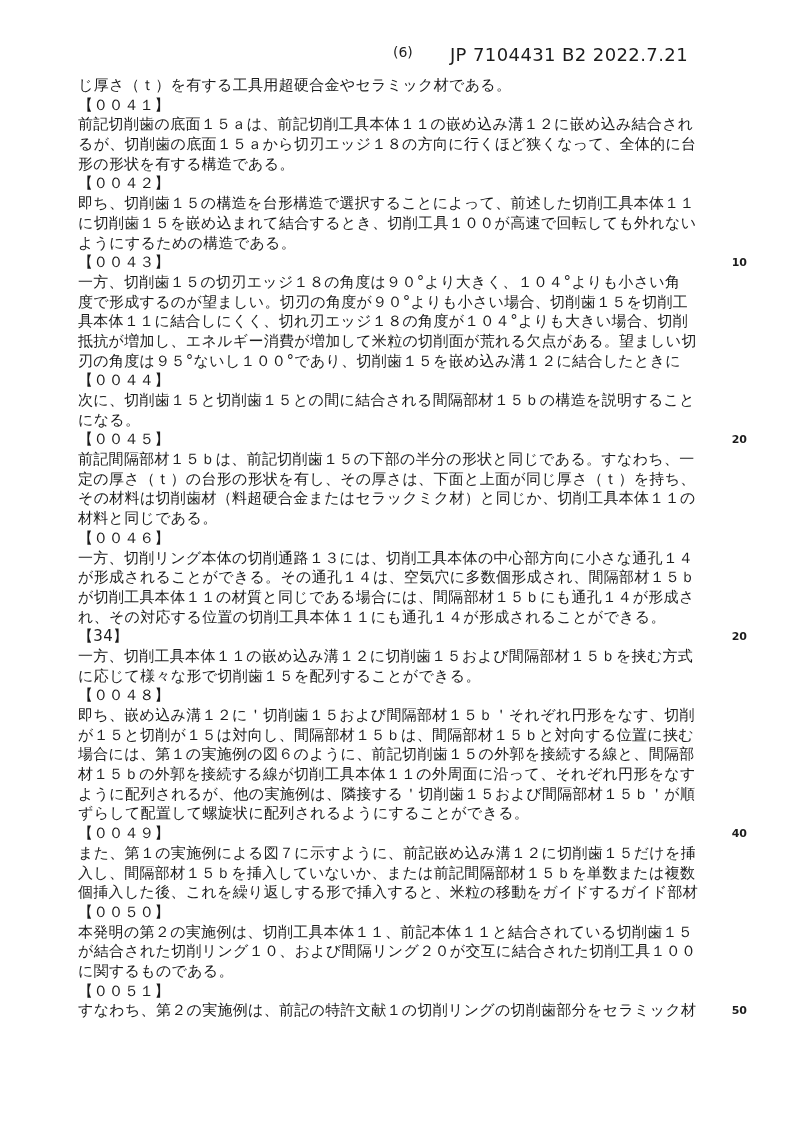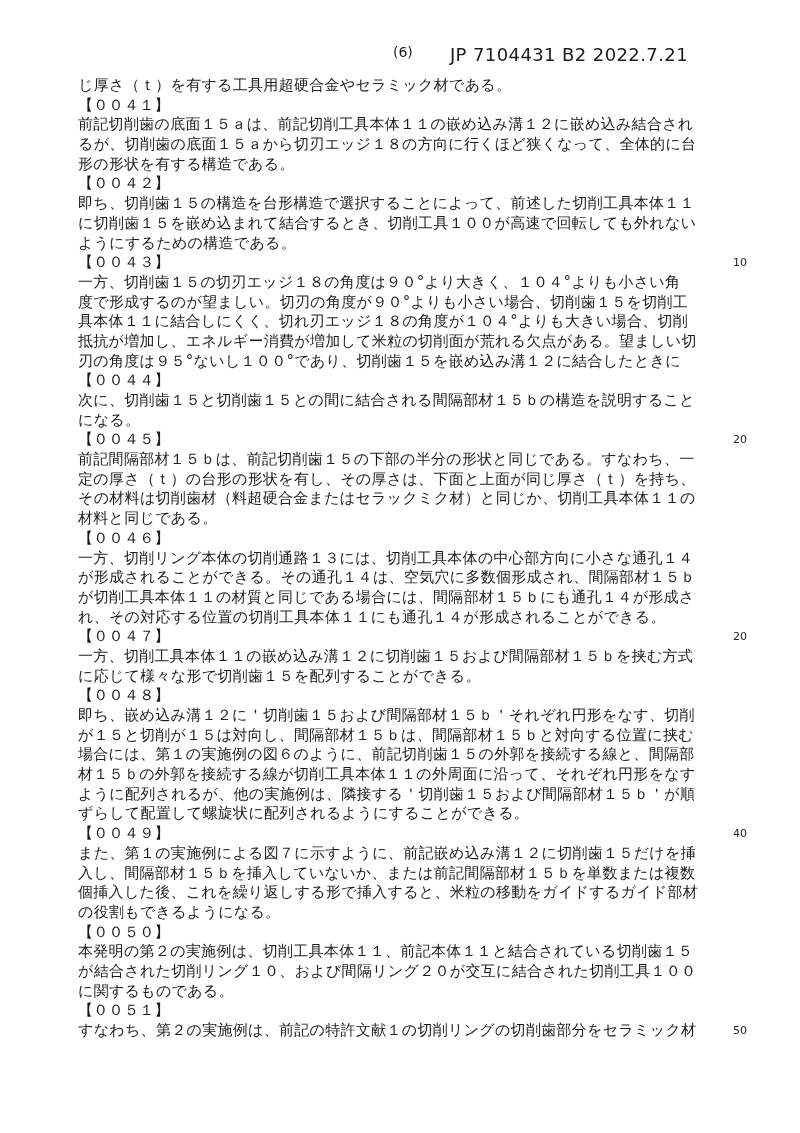--- a/index.html
+++ b/index.html
@@ -47,20 +47,21 @@
   }
   .line-num {
     position: absolute;
     right: 53px;
     top: 0;
     width: 30px;
     text-align: right;
     font-size: 11px;
     line-height: 19.7px;
     color: #1c1c1c;
+    font-weight: bold;
   }
 </style>
 </head>
 <body>
 
 <div class="page">
   <div class="header">
     <span class="page-num">(6)</span>
     <span class="pub-num">JP 7104431 B2 2022.7.21</span>
   </div>
@@ -145,21 +146,21 @@
       <div class="line">
         <span class="line-text">が形成されることができる。その通孔１４は、空気穴に多数個形成され、間隔部材１５ｂ</span>
       </div>
       <div class="line">
         <span class="line-text">が切削工具本体１１の材質と同じである場合には、間隔部材１５ｂにも通孔１４が形成さ</span>
       </div>
       <div class="line">
         <span class="line-text">れ、その対応する位置の切削工具本体１１にも通孔１４が形成されることができる。</span>
       </div>
       <div class="line">
-        <span class="line-text">【００４７】</span>
+        <span class="line-text">【34】</span>
         <span class="line-num">20</span>
       </div>
       <div class="line">
         <span class="line-text">一方、切削工具本体１１の嵌め込み溝１２に切削歯１５および間隔部材１５ｂを挟む方式</span>
       </div>
       <div class="line">
         <span class="line-text">に応じて様々な形で切削歯１５を配列することができる。</span>
       </div>
       <div class="line">
         <span class="line-text">【００４８】</span>
@@ -187,23 +188,20 @@
         <span class="line-num">40</span>
       </div>
       <div class="line">
         <span class="line-text">また、第１の実施例による図７に示すように、前記嵌め込み溝１２に切削歯１５だけを挿</span>
       </div>
       <div class="line">
         <span class="line-text">入し、間隔部材１５ｂを挿入していないか、または前記間隔部材１５ｂを単数または複数</span>
       </div>
       <div class="line">
         <span class="line-text">個挿入した後、これを繰り返しする形で挿入すると、米粒の移動をガイドするガイド部材</span>
-      </div>
-      <div class="line">
-        <span class="line-text">の役割もできるようになる。</span>
       </div>
       <div class="line">
         <span class="line-text">【００５０】</span>
       </div>
       <div class="line">
         <span class="line-text">本発明の第２の実施例は、切削工具本体１１、前記本体１１と結合されている切削歯１５</span>
       </div>
       <div class="line">
         <span class="line-text">が結合された切削リング１０、および間隔リング２０が交互に結合された切削工具１００</span>
       </div>

